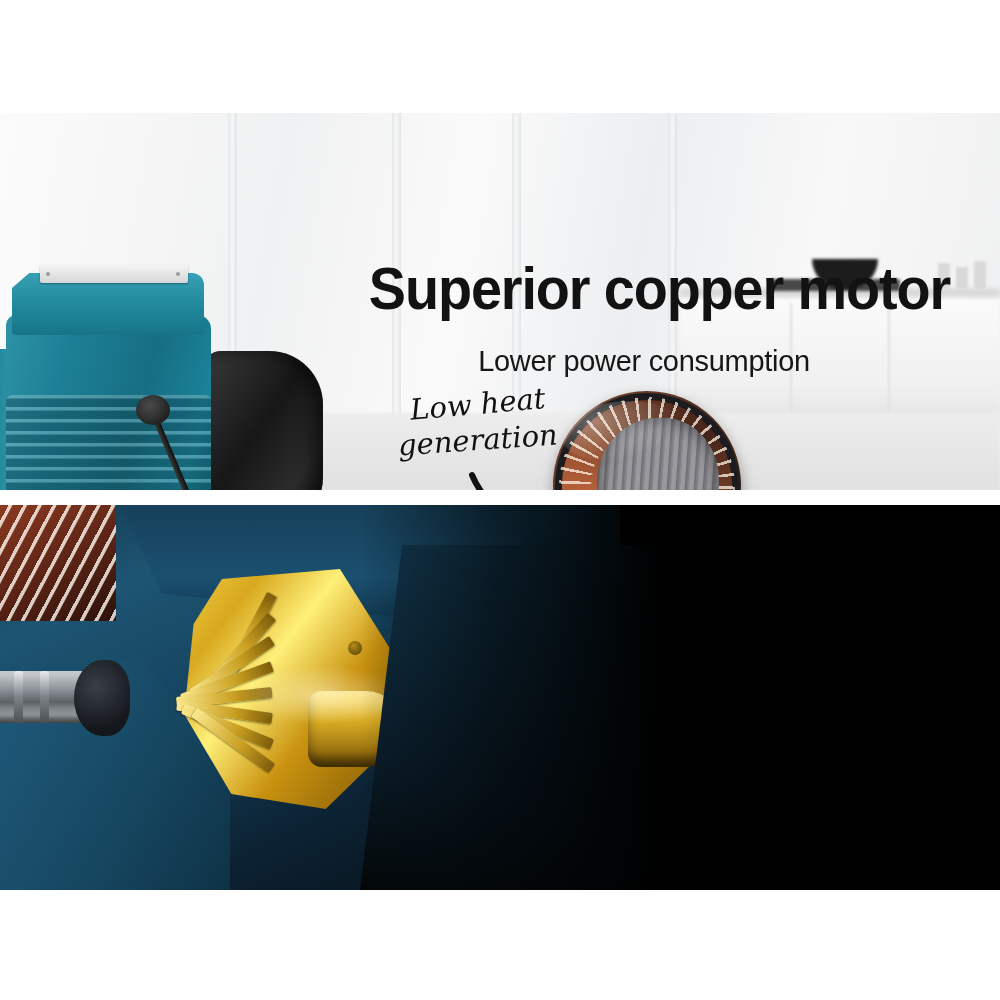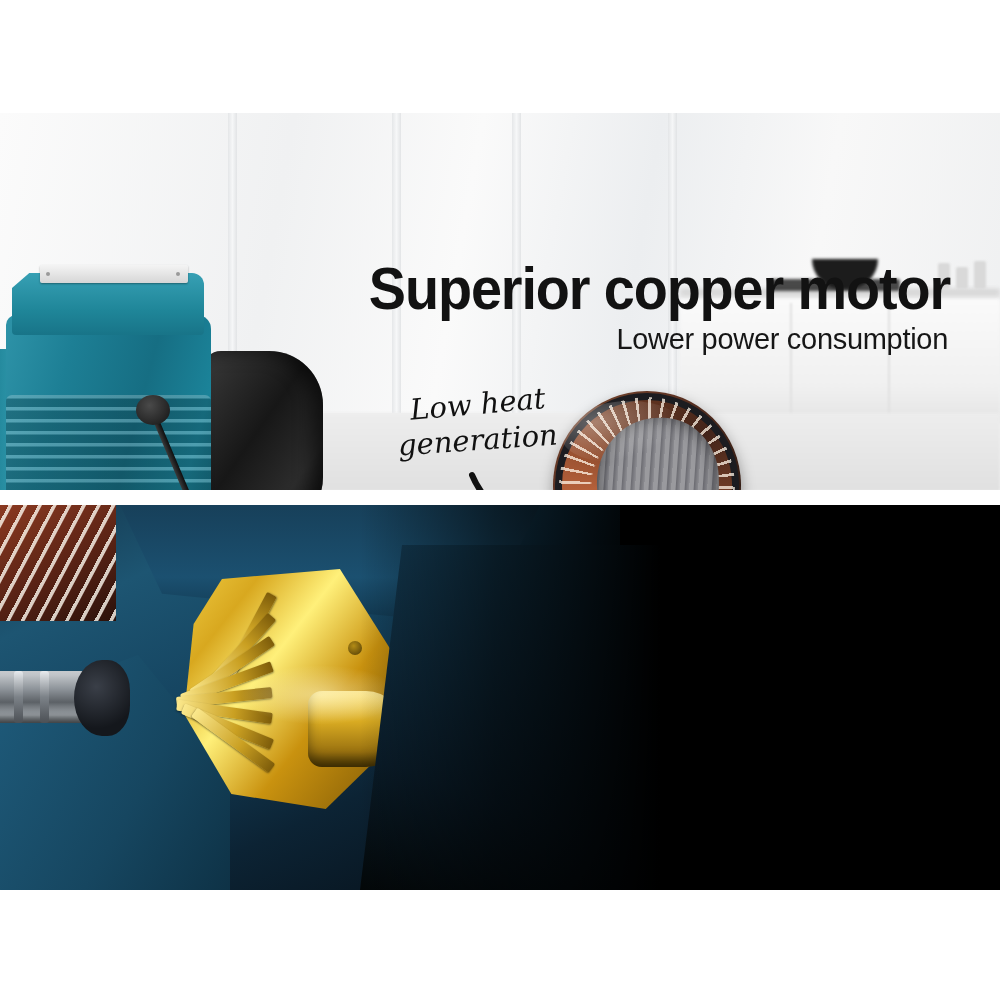--- a/index.html
+++ b/index.html
@@ -52,21 +52,21 @@
   .winding-band{position:absolute;left:6px;top:6px;width:176px;height:176px;border-radius:50%;
     background:repeating-conic-gradient(from 0deg,rgba(255,240,225,.0) 0deg 7deg,rgba(255,244,230,.75) 7deg 9deg);
     -webkit-mask:radial-gradient(circle,transparent 44%,#000 46%,#000 96%,transparent 98%);
             mask:radial-gradient(circle,transparent 44%,#000 46%,#000 96%,transparent 98%);}
   .stator-gloss{position:absolute;left:14px;top:8px;width:120px;height:60px;border-radius:50%;background:radial-gradient(ellipse at 30% 30%,rgba(255,255,255,.33),rgba(255,255,255,0) 70%);}
 
   
   .headline{position:absolute;left:240px;top:146px;width:710px;text-align:right;
     font-size:60px;font-weight:bold;color:#121212;letter-spacing:-1.2px;line-height:1;
     font-family:"Liberation Sans",sans-serif;transform:scaleX(.93);transform-origin:right center;white-space:nowrap;}
-  .subhead{position:absolute;left:340px;top:210px;width:608px;text-align:right;
+  .subhead{position:absolute;left:340px;top:232px;width:608px;text-align:center;
     font-size:29px;color:#161616;letter-spacing:-.3px;white-space:nowrap;}
 
   
   .handwrite{position:absolute;left:398px;top:276px;width:180px;height:92px;
     font-family:"DejaVu Serif",serif;font-style:italic;color:#111;font-size:29px;line-height:1.08;}
   .hw-l1{position:absolute;left:12px;top:0;transform:rotate(-5deg);font-weight:400;}
   .hw-l2{position:absolute;left:0px;top:36px;transform:rotate(-4deg);font-weight:400;}
   .arrow-svg{position:absolute;left:468px;top:348px;width:120px;height:72px;}
 
   

